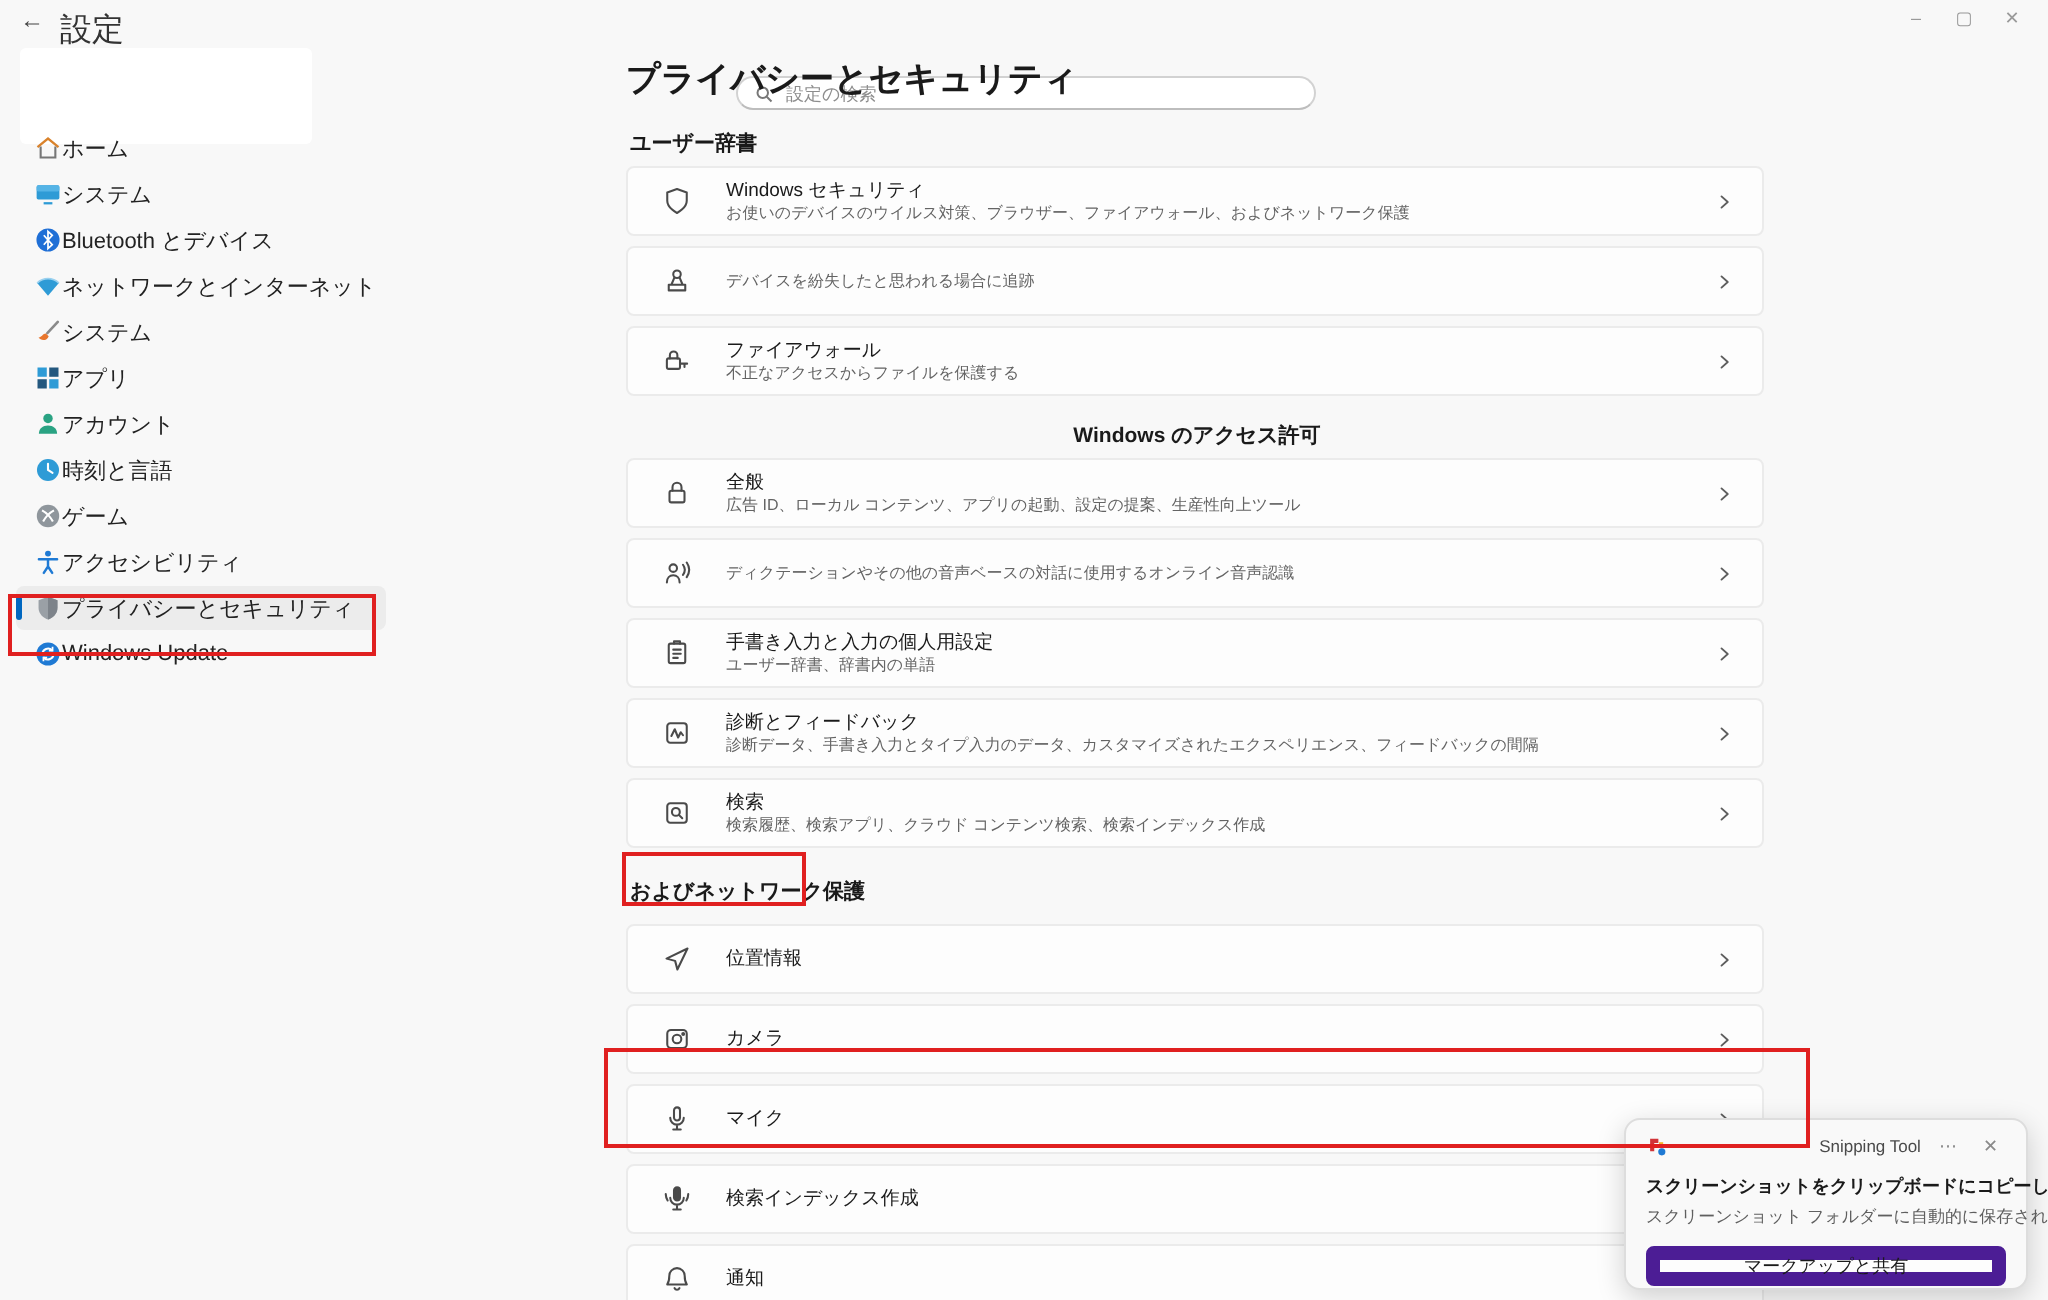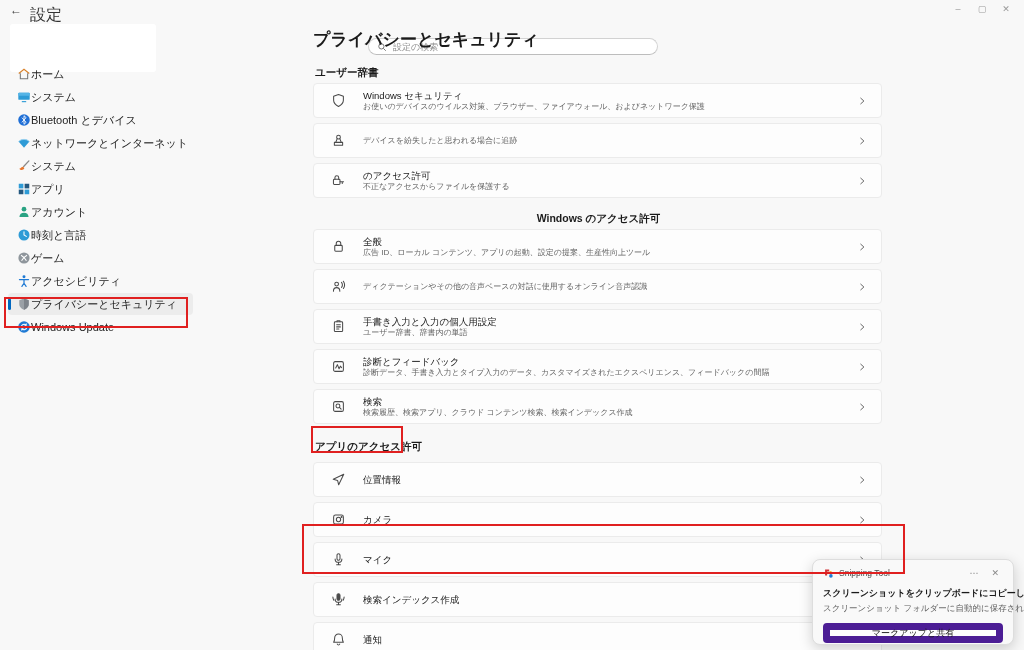--- a/index.html
+++ b/index.html
@@ -55,21 +55,21 @@
   .card .txt { flex:1; min-width:0; display:flex; flex-direction:column; justify-content:flex-end; gap:1px; }
   .card .t { font-size:9.5px; color:#1a1a1a; line-height:11px; white-space:nowrap; }
   .card .s { font-size:8px; color:#646464; line-height:9px; white-space:nowrap; overflow:hidden; }
   .card .chev { flex:0 0 10px; display:flex; }
   .chev svg { width:10px; height:10px; }
   
   .toast { position:absolute; left:812px; top:559px; width:202px; height:86px;
     background:#f9f9f9; border:1px solid #dddddd; border-radius:8px;
     box-shadow:0 4px 14px rgba(0,0,0,.18); z-index:40; padding:6px 10px; }
   .toast-head { display:flex; align-items:center; gap:5px; height:14px; }
-  .toast-app { font-size:8.5px; color:#4a4a4a; flex:1; }
+  .toast-app { font-size:8.5px; color:#4a4a4a; flex:1;text-align:right; }
   .toast-more,.toast-close { font-size:9px; color:#8a8a8a; padding:0 4px; }
   .toast-title { font-size:9px; font-weight:700; color:#1a1a1a; margin-top:7px; white-space:nowrap; }
   .toast-sub { font-size:8.5px; color:#5f5f5f; margin-top:3px; white-space:nowrap; }
   .toast-btn { margin-top:8px; width:100%; height:20px; background:#fdfdfd;
     border:7px solid #4c1d95; border-radius:4px; font-size:9px; color:#1a1a1a;
     font-family:inherit; display:flex; align-items:center; justify-content:center; }
   
   .red-rect { position:absolute; border:2px solid var(--ann); z-index:60; pointer-events:none; }
 </style>
 </head>
@@ -249,21 +249,21 @@
         </span>
       </div>
       <div class="card">
         <span class="row-icon">
           <svg viewBox="0 0 16 16" fill="none" stroke="#4a4a4a" stroke-width="1.1" stroke-linecap="round" stroke-linejoin="round">
             <rect x="2.6" y="6.6" width="7" height="5.6" rx="1"></rect>
             <path d="M4.2 6.6 V4.9 a2 2 0 0 1 4 0 V6.6 M9.6 9.4 h3.8 M12 9.4 v1.8"></path>
           </svg>
         </span>
         <span class="txt">
-          <span class="t">のアクセス許可</span>
+          <span class="t">ファイアウォール</span>
           <span class="s">不正なアクセスからファイルを保護する</span>
         </span>
         <span class="chev">
           <svg viewBox="0 0 16 16" fill="none" stroke="#5d5d5d" stroke-width="1.5" stroke-linecap="round" stroke-linejoin="round">
             <path d="M6 3.5 11 8 6 12.5"></path>
           </svg>
         </span>
       </div>
       <div class="section-header sh2">Windows のアクセス許可</div>
       <div class="card">
@@ -344,21 +344,21 @@
         <span class="txt">
           <span class="t">検索</span>
           <span class="s">検索履歴、検索アプリ、クラウド コンテンツ検索、検索インデックス作成</span>
         </span>
         <span class="chev">
           <svg viewBox="0 0 16 16" fill="none" stroke="#5d5d5d" stroke-width="1.5" stroke-linecap="round" stroke-linejoin="round">
             <path d="M6 3.5 11 8 6 12.5"></path>
           </svg>
         </span>
       </div>
-      <div class="section-header sh3">アプリのアクセス許可</div>
+      <div class="section-header sh3">およびネットワーク保護</div>
       <div class="card">
         <span class="row-icon">
           <svg viewBox="0 0 16 16" fill="none" stroke="#4a4a4a" stroke-width="1.1" stroke-linecap="round" stroke-linejoin="round">
             <path d="M13.6 2.4 8.2 13.6 7 9 2.4 7.8 Z"></path>
           </svg>
         </span>
         <span class="txt">
           <span class="t">位置情報</span>
         </span>
         <span class="chev">

